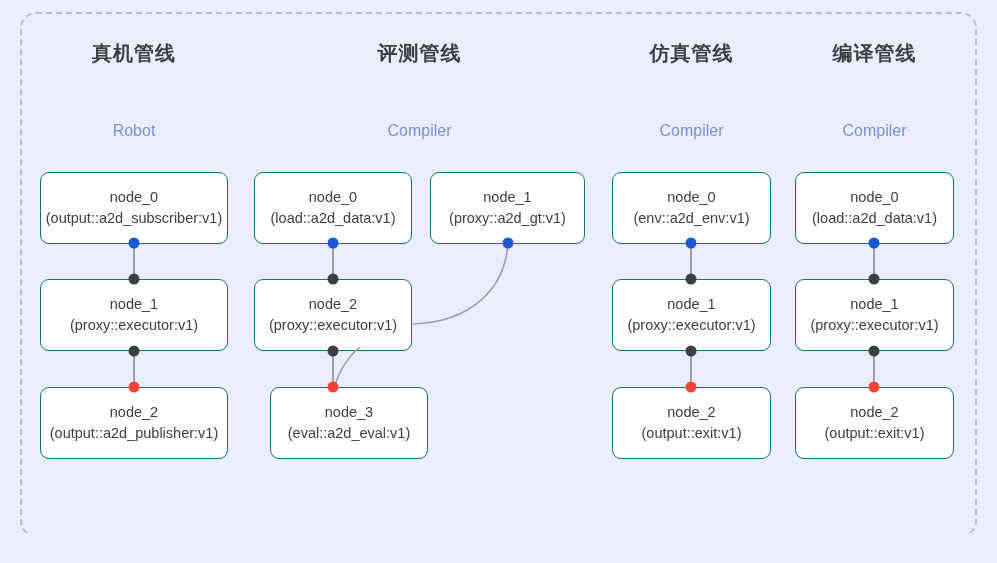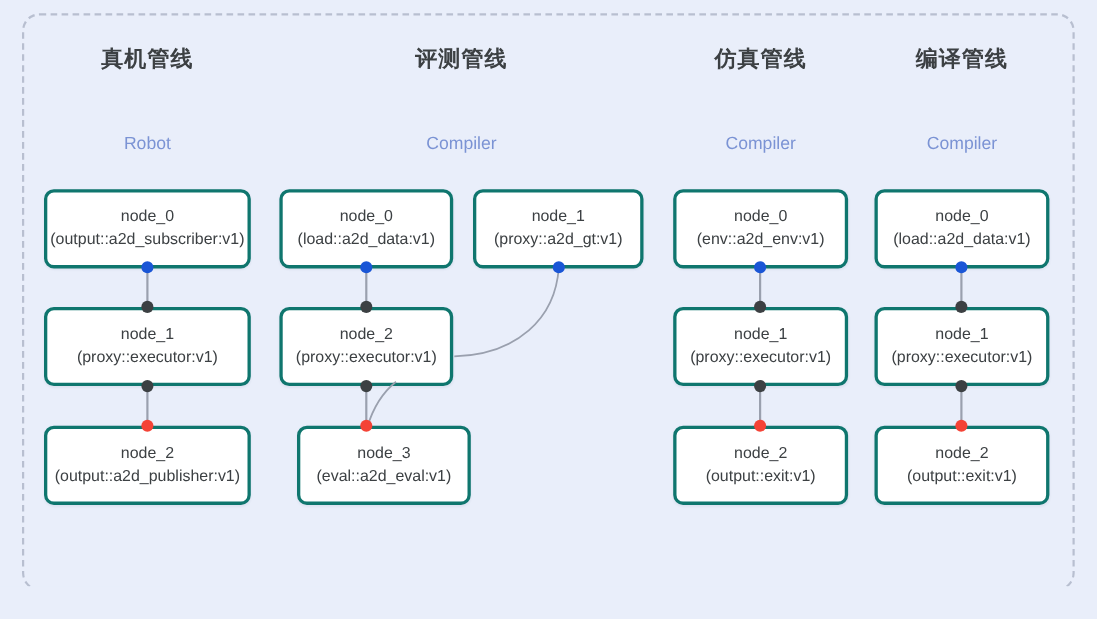--- a/index.html
+++ b/index.html
@@ -54,21 +54,21 @@
     text-align: center;
     font-size: 16px;
     font-weight: normal;
     color: #7b93d4;
     white-space: nowrap;
   }
   .node {
     position: absolute;
     box-sizing: border-box;
     background: #ffffff;
-    border: 3px solid #0f766e;
+    border: 1px solid #0f766e;
     border-radius: 9px;
     box-shadow: 0 1px 2px rgba(40,50,90,0.06);
     display: flex;
     flex-direction: column;
     align-items: center;
     justify-content: center;
     height: 72px;
   }
   .node-title {
     font-size: 14.5px;

